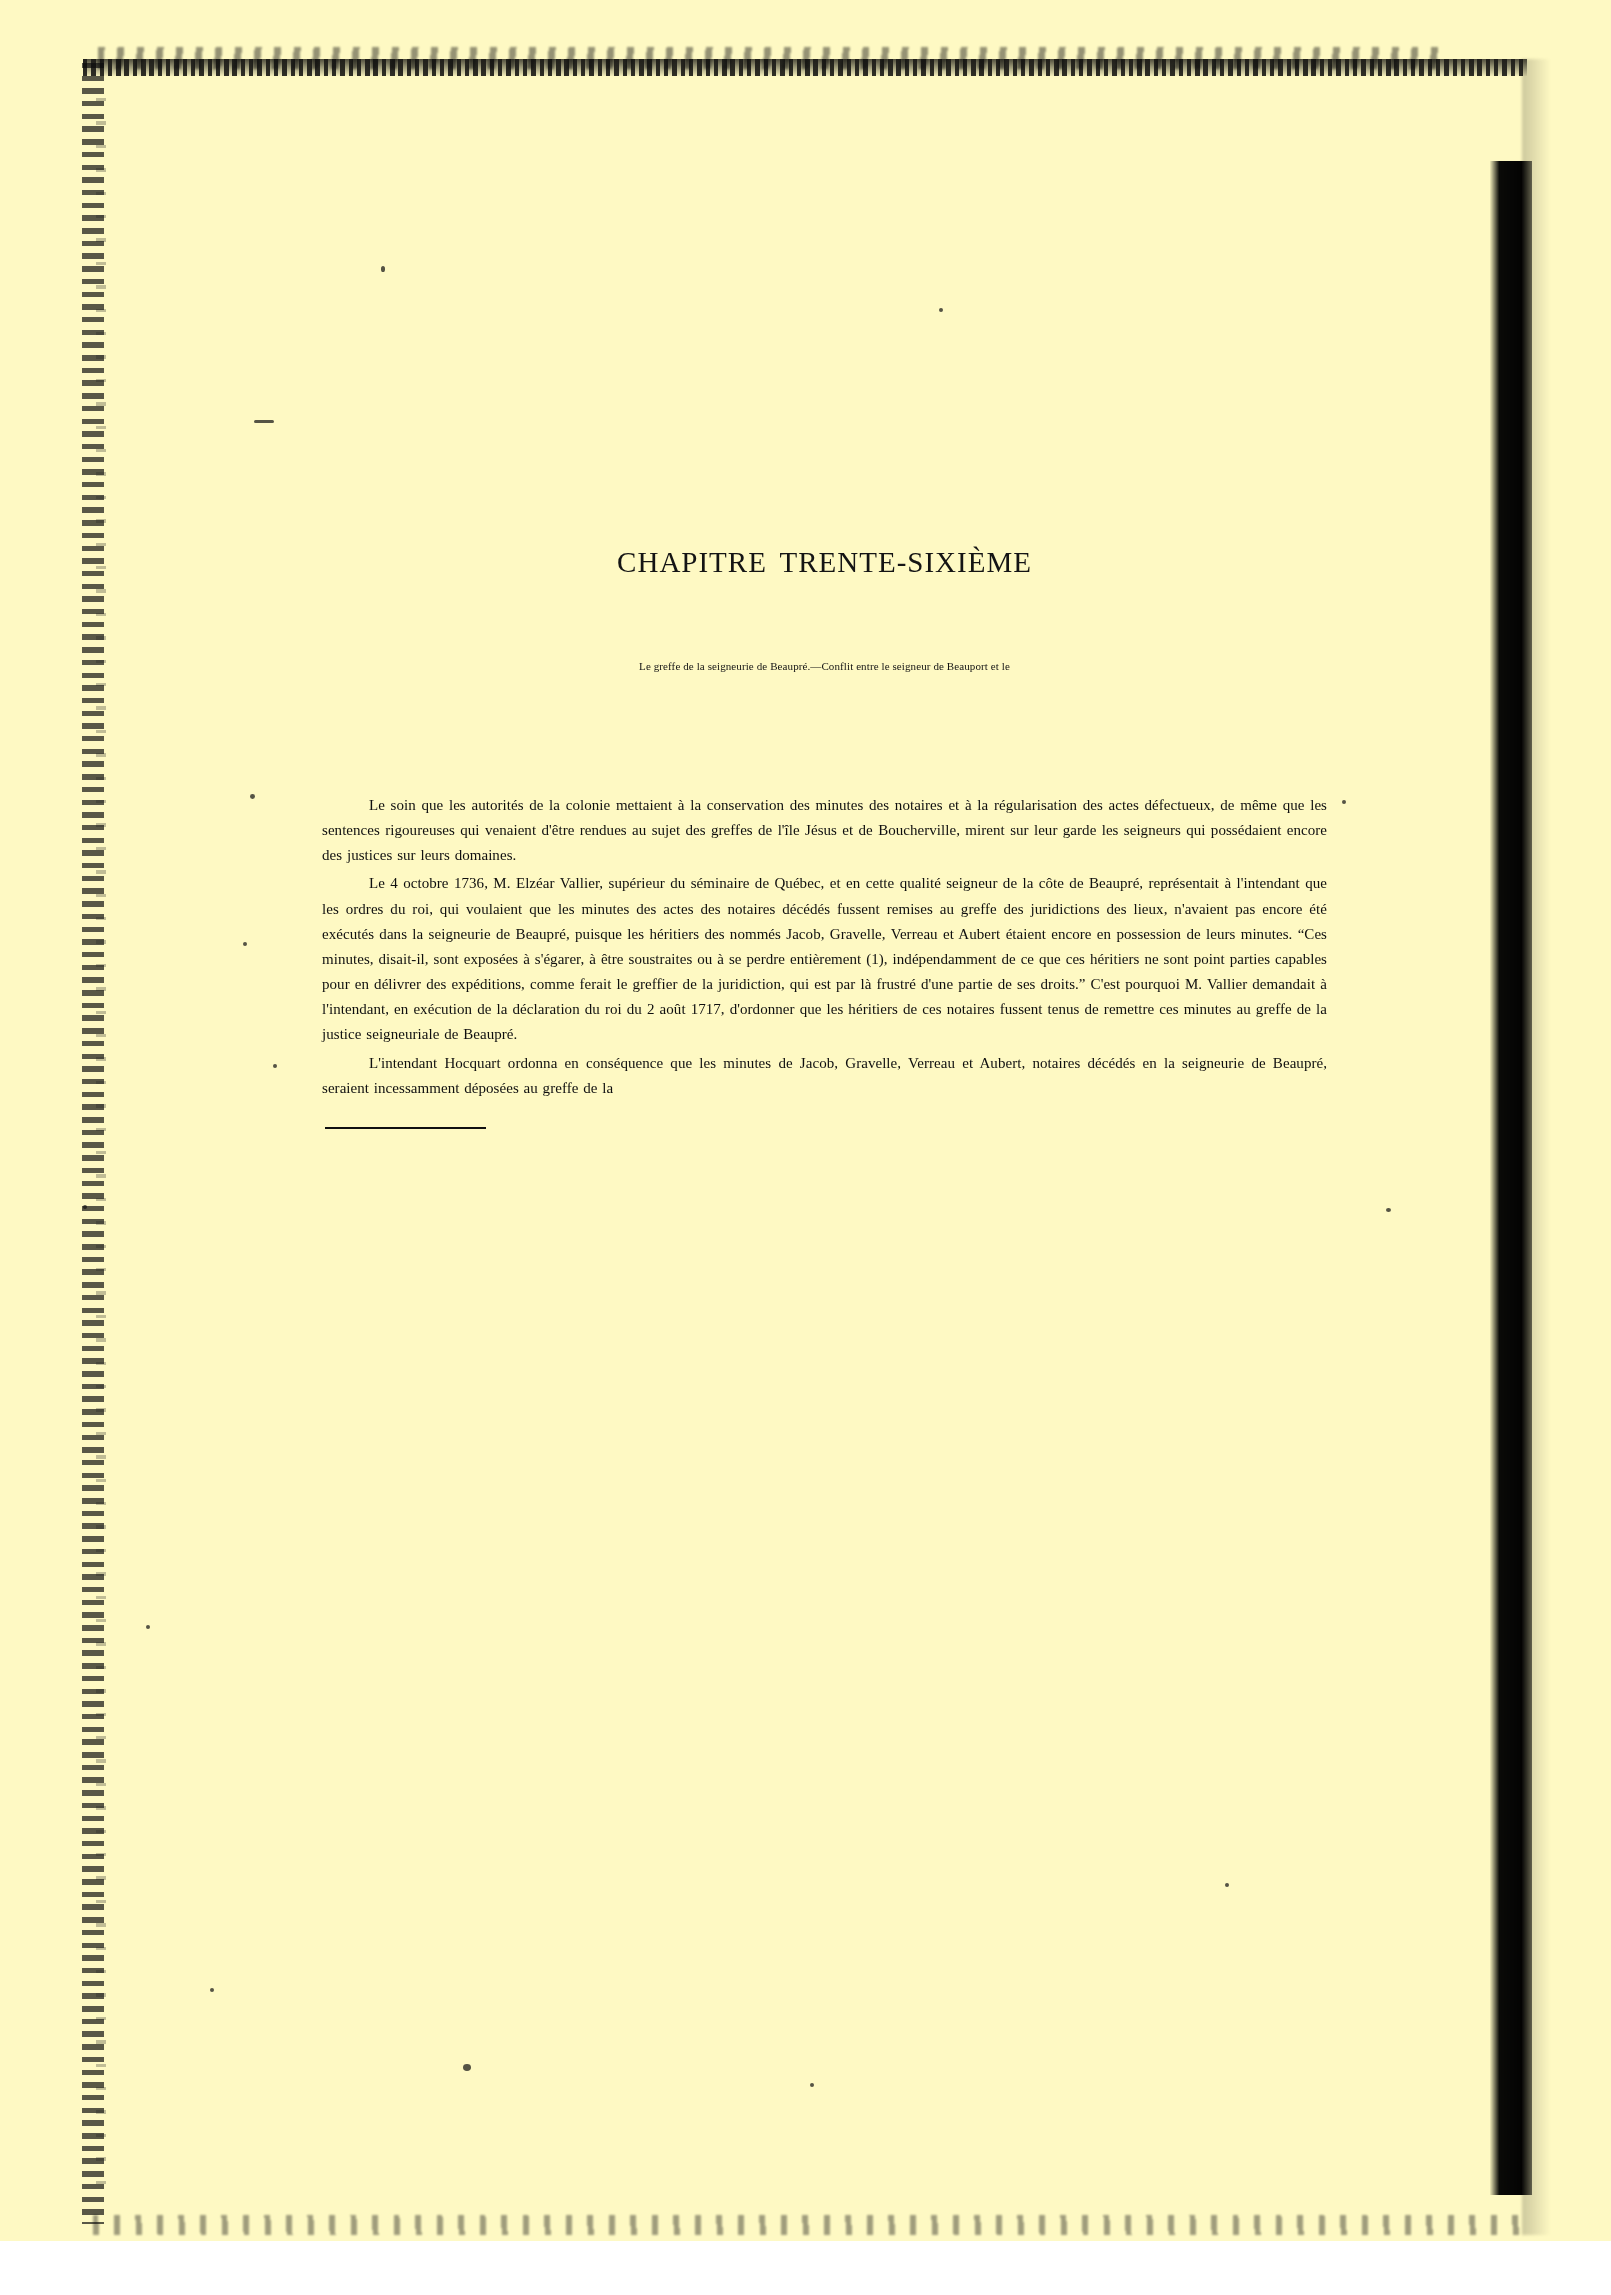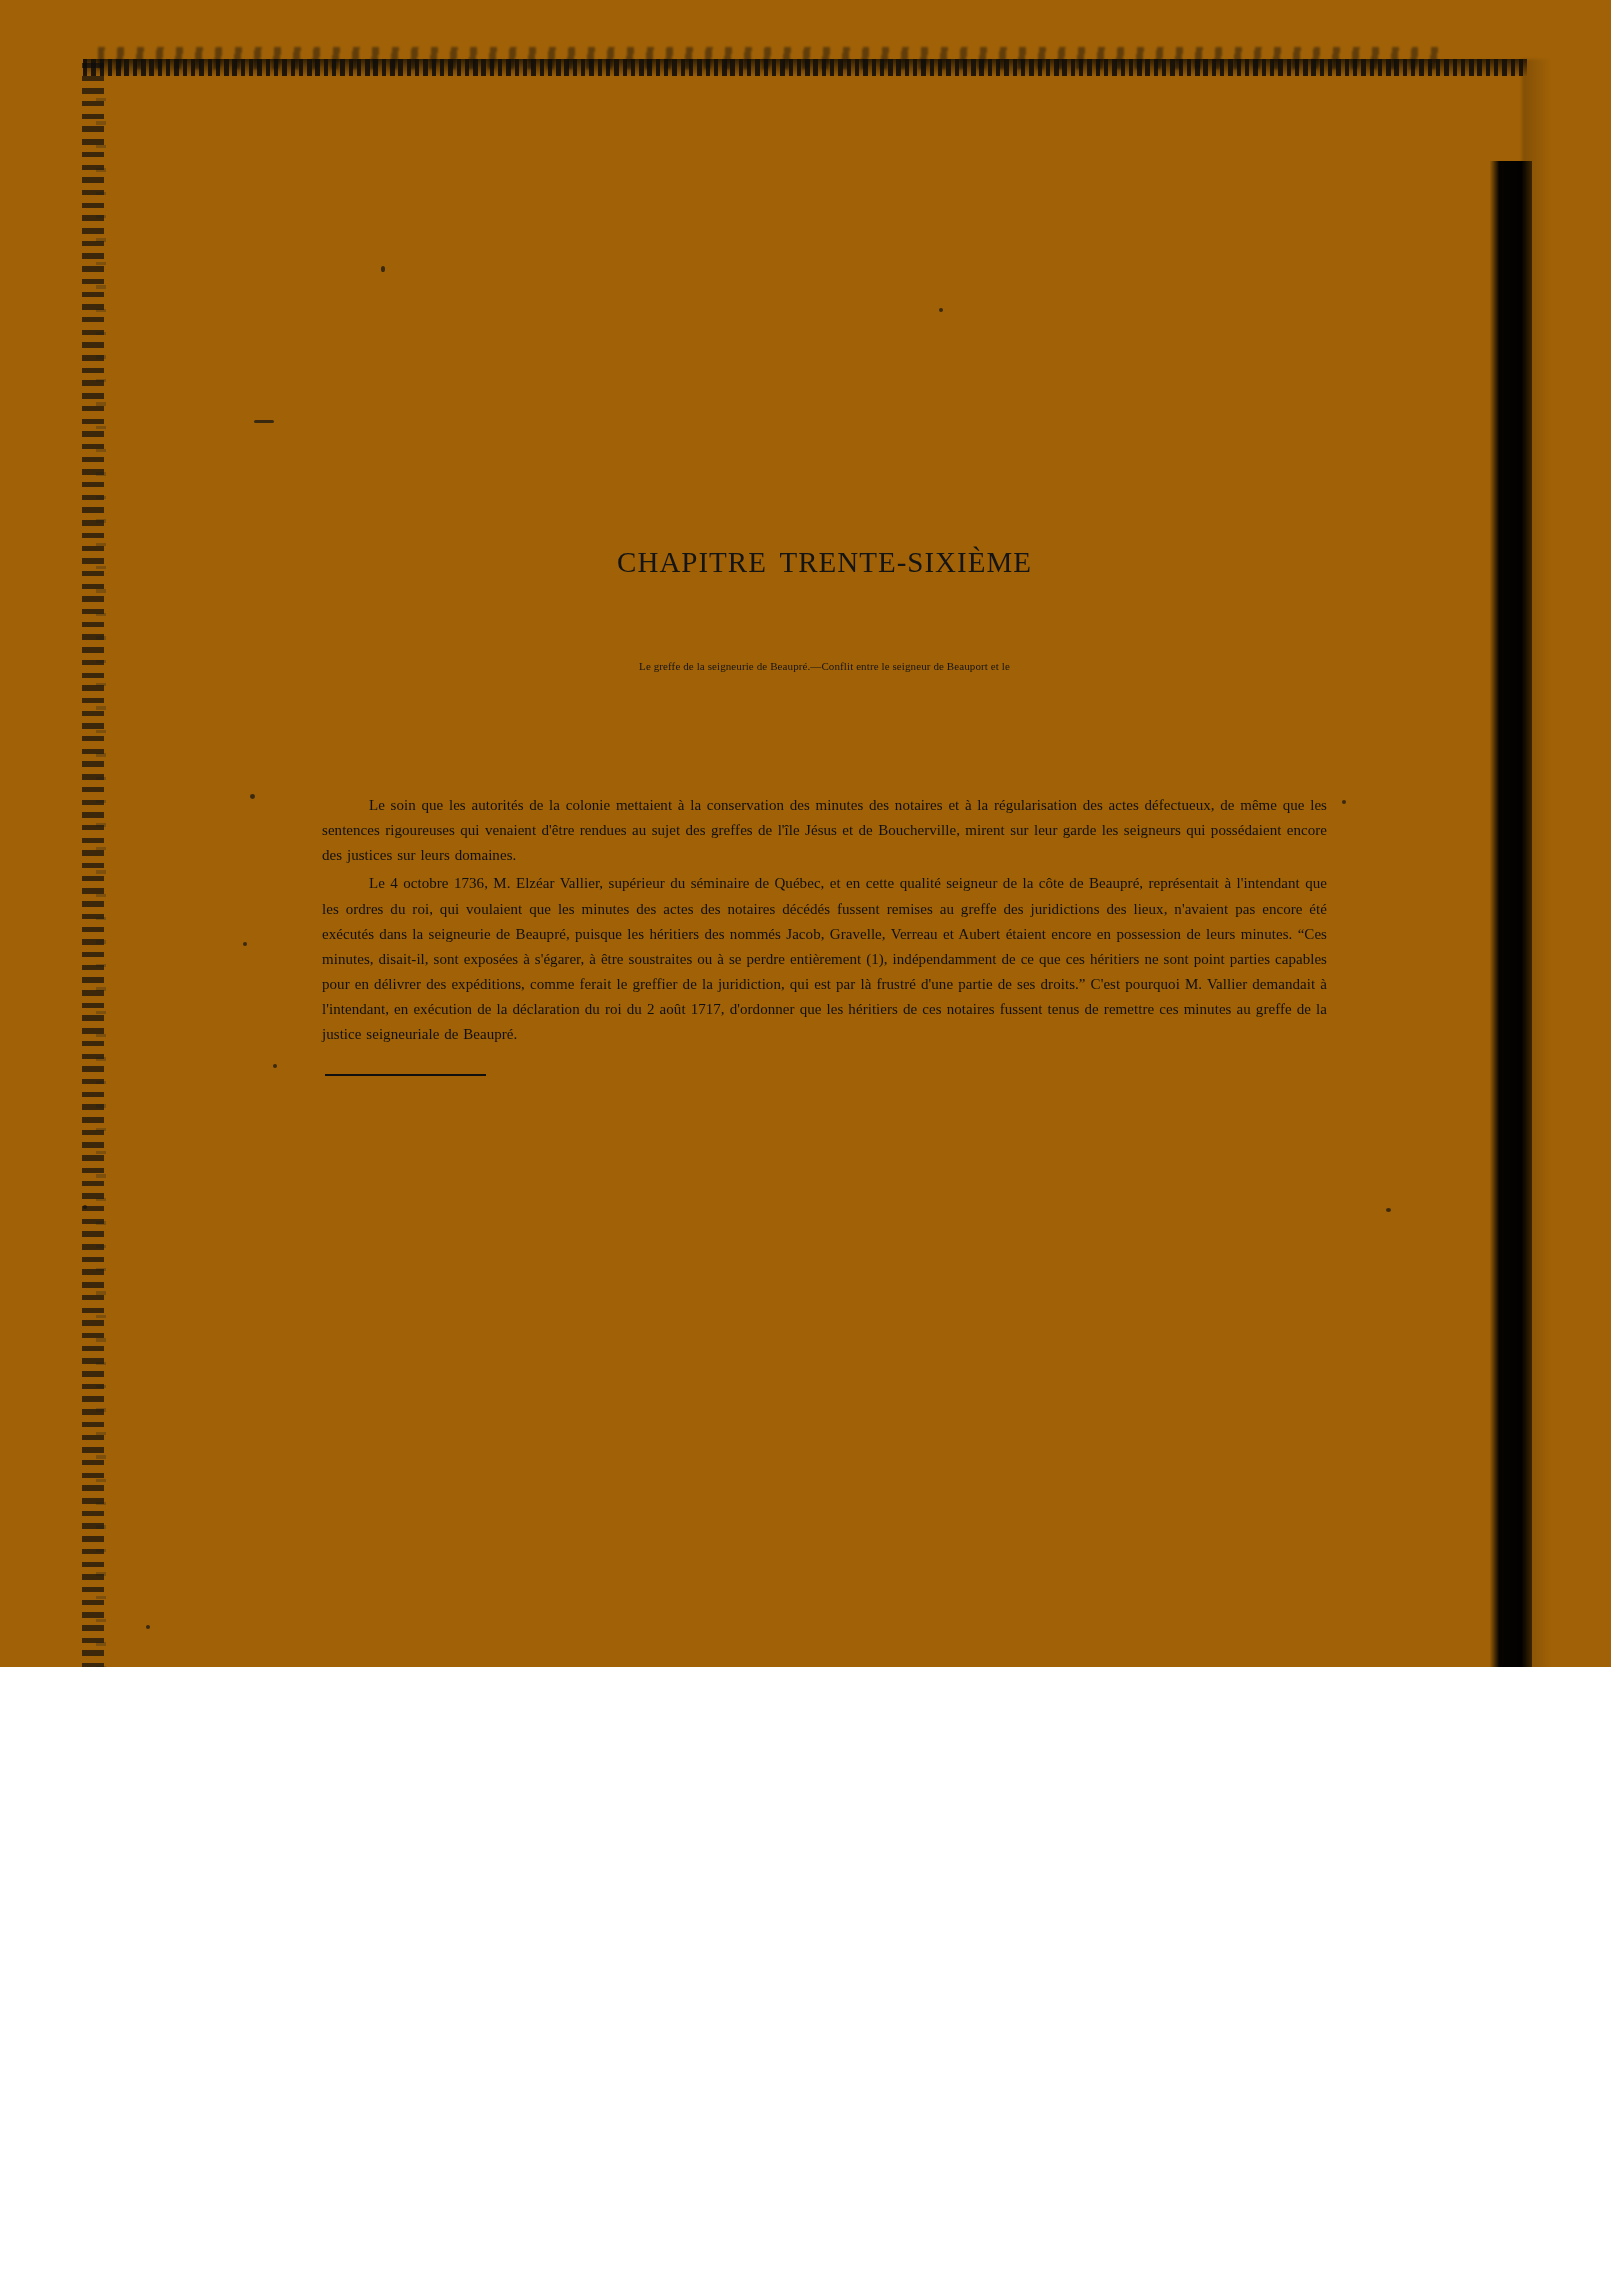--- a/index.html
+++ b/index.html
@@ -3,22 +3,22 @@
 <meta charset="utf-8">
 <style>
   html, body {
     margin: 0;
     padding: 0;
     background: #ffffff;
   }
   .page {
     position: relative;
     width: 1611px;
-    height: 1667px;
-    background: #a16207;
+    height: 2241px;
+    background: #fef9c3;
     overflow: hidden;
     font-family: "Liberation Serif", serif;
     color: #111111;
   }
 
   
   .scan-edge-top {
     position: absolute;
     left: 83px;
     top: 59px;
@@ -198,17 +198,18 @@
   <div class="content">
 
     <h1 class="chapter-title">CHAPITRE  TRENTE-SIXIÈME</h1>
 
     <div class="subtitle">
       <span>Le greffe de la seigneurie de Beaupré.—Conflit entre le seigneur de Beauport et le</span>
     </div>
 
     <p class="body-par">Le soin que les autorités de la colonie mettaient à la conservation des minutes des notaires et à la régularisation des actes défectueux, de même que les sentences rigoureuses qui venaient d'être rendues au sujet des greffes de l'île Jésus et de Boucherville, mirent sur leur garde les seigneurs qui possédaient encore des justices sur leurs domaines.</p>
     <p class="body-par">Le 4 octobre 1736, M. Elzéar Vallier, supérieur du séminaire de Québec, et en cette qualité seigneur de la côte de Beaupré, représentait à l'intendant que les ordres du roi, qui voulaient que les minutes des actes des notaires décédés fussent remises au greffe des juridictions des lieux, n'avaient pas encore été exécutés dans la seigneurie de Beaupré, puisque les héritiers des nommés Jacob, Gravelle, Verreau et Aubert étaient encore en possession de leurs minutes. “Ces minutes, disait-il, sont exposées à s'égarer, à être soustraites ou à se perdre entièrement (1), indépendamment de ce que ces héritiers ne sont point parties capables pour en délivrer des expéditions, comme ferait le greffier de la juridiction, qui est par là frustré d'une partie de ses droits.” C'est pourquoi M. Vallier demandait à l'intendant, en exécution de la déclaration du roi du 2 août 1717, d'ordonner que les héritiers de ces notaires fussent tenus de remettre ces minutes au greffe de la justice seigneuriale de Beaupré.</p>
+    <p class="body-par">L'intendant Hocquart ordonna en conséquence que les minutes de Jacob, Gravelle, Verreau et Aubert, notaires décédés en la seigneurie de Beaupré, seraient incessamment déposées au greffe de la</p>
 
     <div class="footnote-rule"></div>
   </div>
 </div>
 
 
 </body></html>

